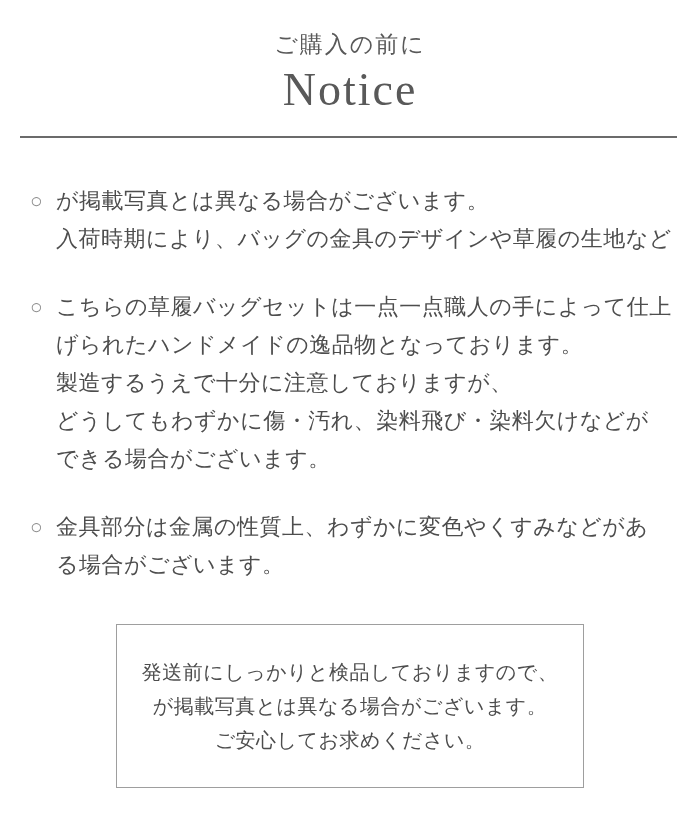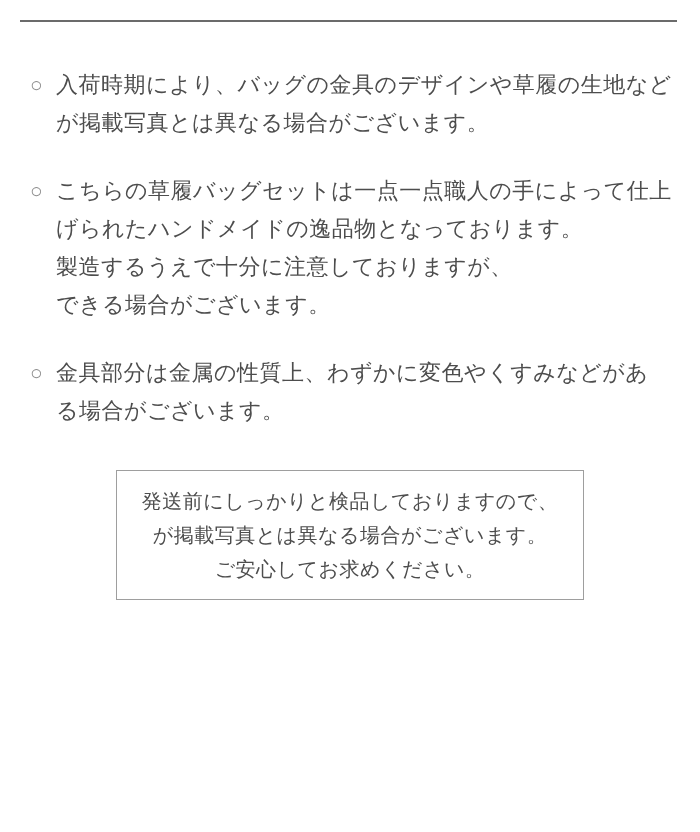--- a/index.html
+++ b/index.html
@@ -59,48 +59,53 @@
     line-height: 38px;
     color: #8f8f8f;
   }
   .notice-line {
     white-space: nowrap;
   }
   .assurance-box {
     width: 466px;
     margin: 40px auto 0 auto;
     border: 1px solid #9e9e9e;
-    padding: 13px 0;
+    padding: 30px 0;
     text-align: center;
     font-size: 20px;
     line-height: 34px;
     letter-spacing: 0.5px;
   }
 </style>
 </head>
 <body>
 
 <div class="page">
 
+  <div class="header">
+    <div class="subtitle">ご購入の前に</div>
+    <div class="title">Notice</div>
+  </div>
 
   <div class="divider"></div>
 
   <div class="notice-list">
 
     <div class="notice-item">
       <span class="bullet">○</span>
+      <div class="notice-line">が掲載写真とは異なる場合がございます。</div>
       <div class="notice-line">入荷時期により、バッグの金具のデザインや草履の生地など</div>
-      <div class="notice-line">が掲載写真とは異なる場合がございます。</div>
     </div>
 
     <div class="notice-item">
       <span class="bullet">○</span>
       <div class="notice-line">こちらの草履バッグセットは一点一点職人の手によって仕上</div>
       <div class="notice-line">げられたハンドメイドの逸品物となっております。</div>
       <div class="notice-line">製造するうえで十分に注意しておりますが、</div>
+      <div class="notice-line">どうしてもわずかに傷・汚れ、染料飛び・染料欠けなどが</div>
       <div class="notice-line">できる場合がございます。</div>
     </div>
 
     <div class="notice-item">
       <span class="bullet">○</span>
       <div class="notice-line">金具部分は金属の性質上、わずかに変色やくすみなどがあ</div>
       <div class="notice-line">る場合がございます。</div>
     </div>
 
   </div>

